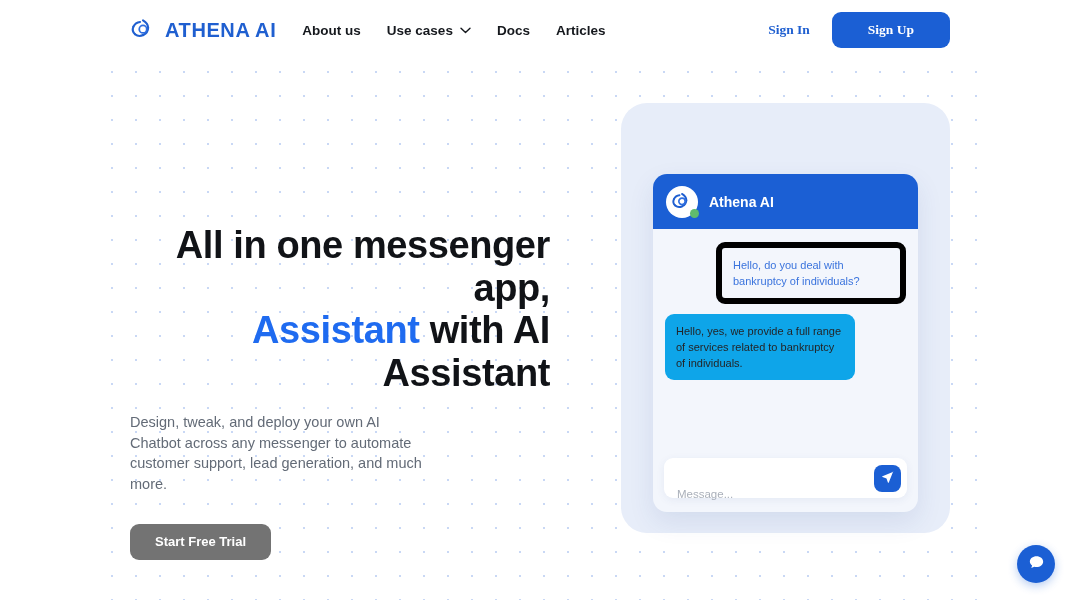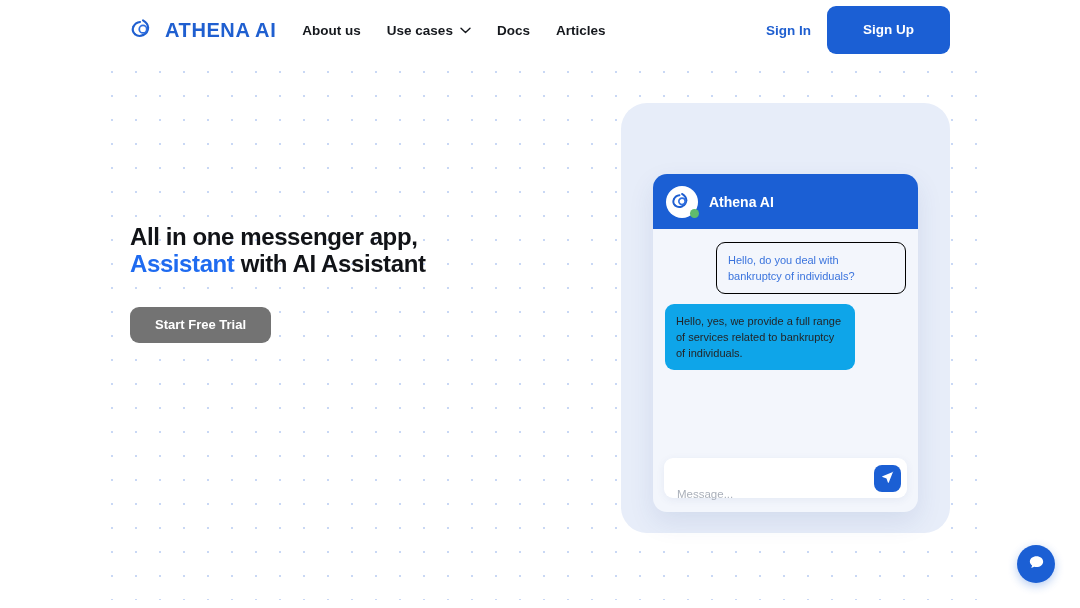--- a/index.html
+++ b/index.html
@@ -72,61 +72,63 @@
     align-items: center;
     gap: 7px;
     white-space: nowrap;
   }
   .chev { display: block; }
 
   .header-right {
     margin-left: auto;
     display: flex;
     align-items: center;
-    gap: 16px;
+    gap: 22px;
+    font-family: Liberation Serif, serif;
   }
   .signin {
     font-size: 13.5px;
     font-weight: 700;
     color: #1f5fd0;
     cursor: pointer;
   }
   .signup {
     background: #1b5fd4;
     color: #ffffff;
     font-size: 13.5px;
     font-weight: 700;
     border: none;
     border-radius: 9px;
     padding: 0 36px;
-    height: 48px;
+    height: 36px;
     line-height: 36px;
     cursor: pointer;
     font-family: inherit;
   }
 
   
   .hero {
     position: relative;
     z-index: 2;
     display: flex;
     padding: 0 130px;
   }
 
   .hero-left {
     width: 420px;
     padding-top: 164px;
   }
 
   .headline {
-    font-size: 24px;
+    font-size: 38px;
     line-height: 1.12;
     font-weight: 700;
     letter-spacing: -0.4px;
     color: #111317;
+    text-align: right;
   }
   .headline .accent { color: #1f6bf0; }
 
   .subtitle {
     margin-top: 18px;
     font-size: 14.5px;
     line-height: 1.42;
     color: #636b77;
     max-width: 300px;
   }
@@ -217,21 +219,21 @@
   }
 
   .bubble {
     font-size: 11px;
     line-height: 1.46;
     padding: 9px 11px;
     max-width: 190px;
   }
   .bubble-user {
     align-self: flex-end;
-    border: 1px solid #000000;
+    border: 6px solid #000000;
     color: #3b74dd;
     border-radius: 9px;
     background: transparent;
   }
   .bubble-bot {
     align-self: flex-start;
     background: #0ea5e9;
     color: #232528;
     border-radius: 9px;
   }
@@ -334,20 +336,21 @@
     <button class="signup">Sign Up</button>
   </div>
 </header>
 
 <main class="hero">
   <div class="hero-left">
     <h1 class="headline">
       <span>All in one messenger app,</span><br>
       <span class="accent">Assistant</span><span> with AI Assistant</span>
     </h1>
+    <p class="subtitle">Design, tweak, and deploy your own AI Chatbot across any messenger to automate customer support, lead generation, and much more.</p>
     <button class="cta">Start Free Trial</button>
   </div>
 </main>
 
 <section class="chat-panel">
   <div class="chat-card">
 
     <div class="chat-head">
       <div class="avatar">
         <div class="avatar-circle">

